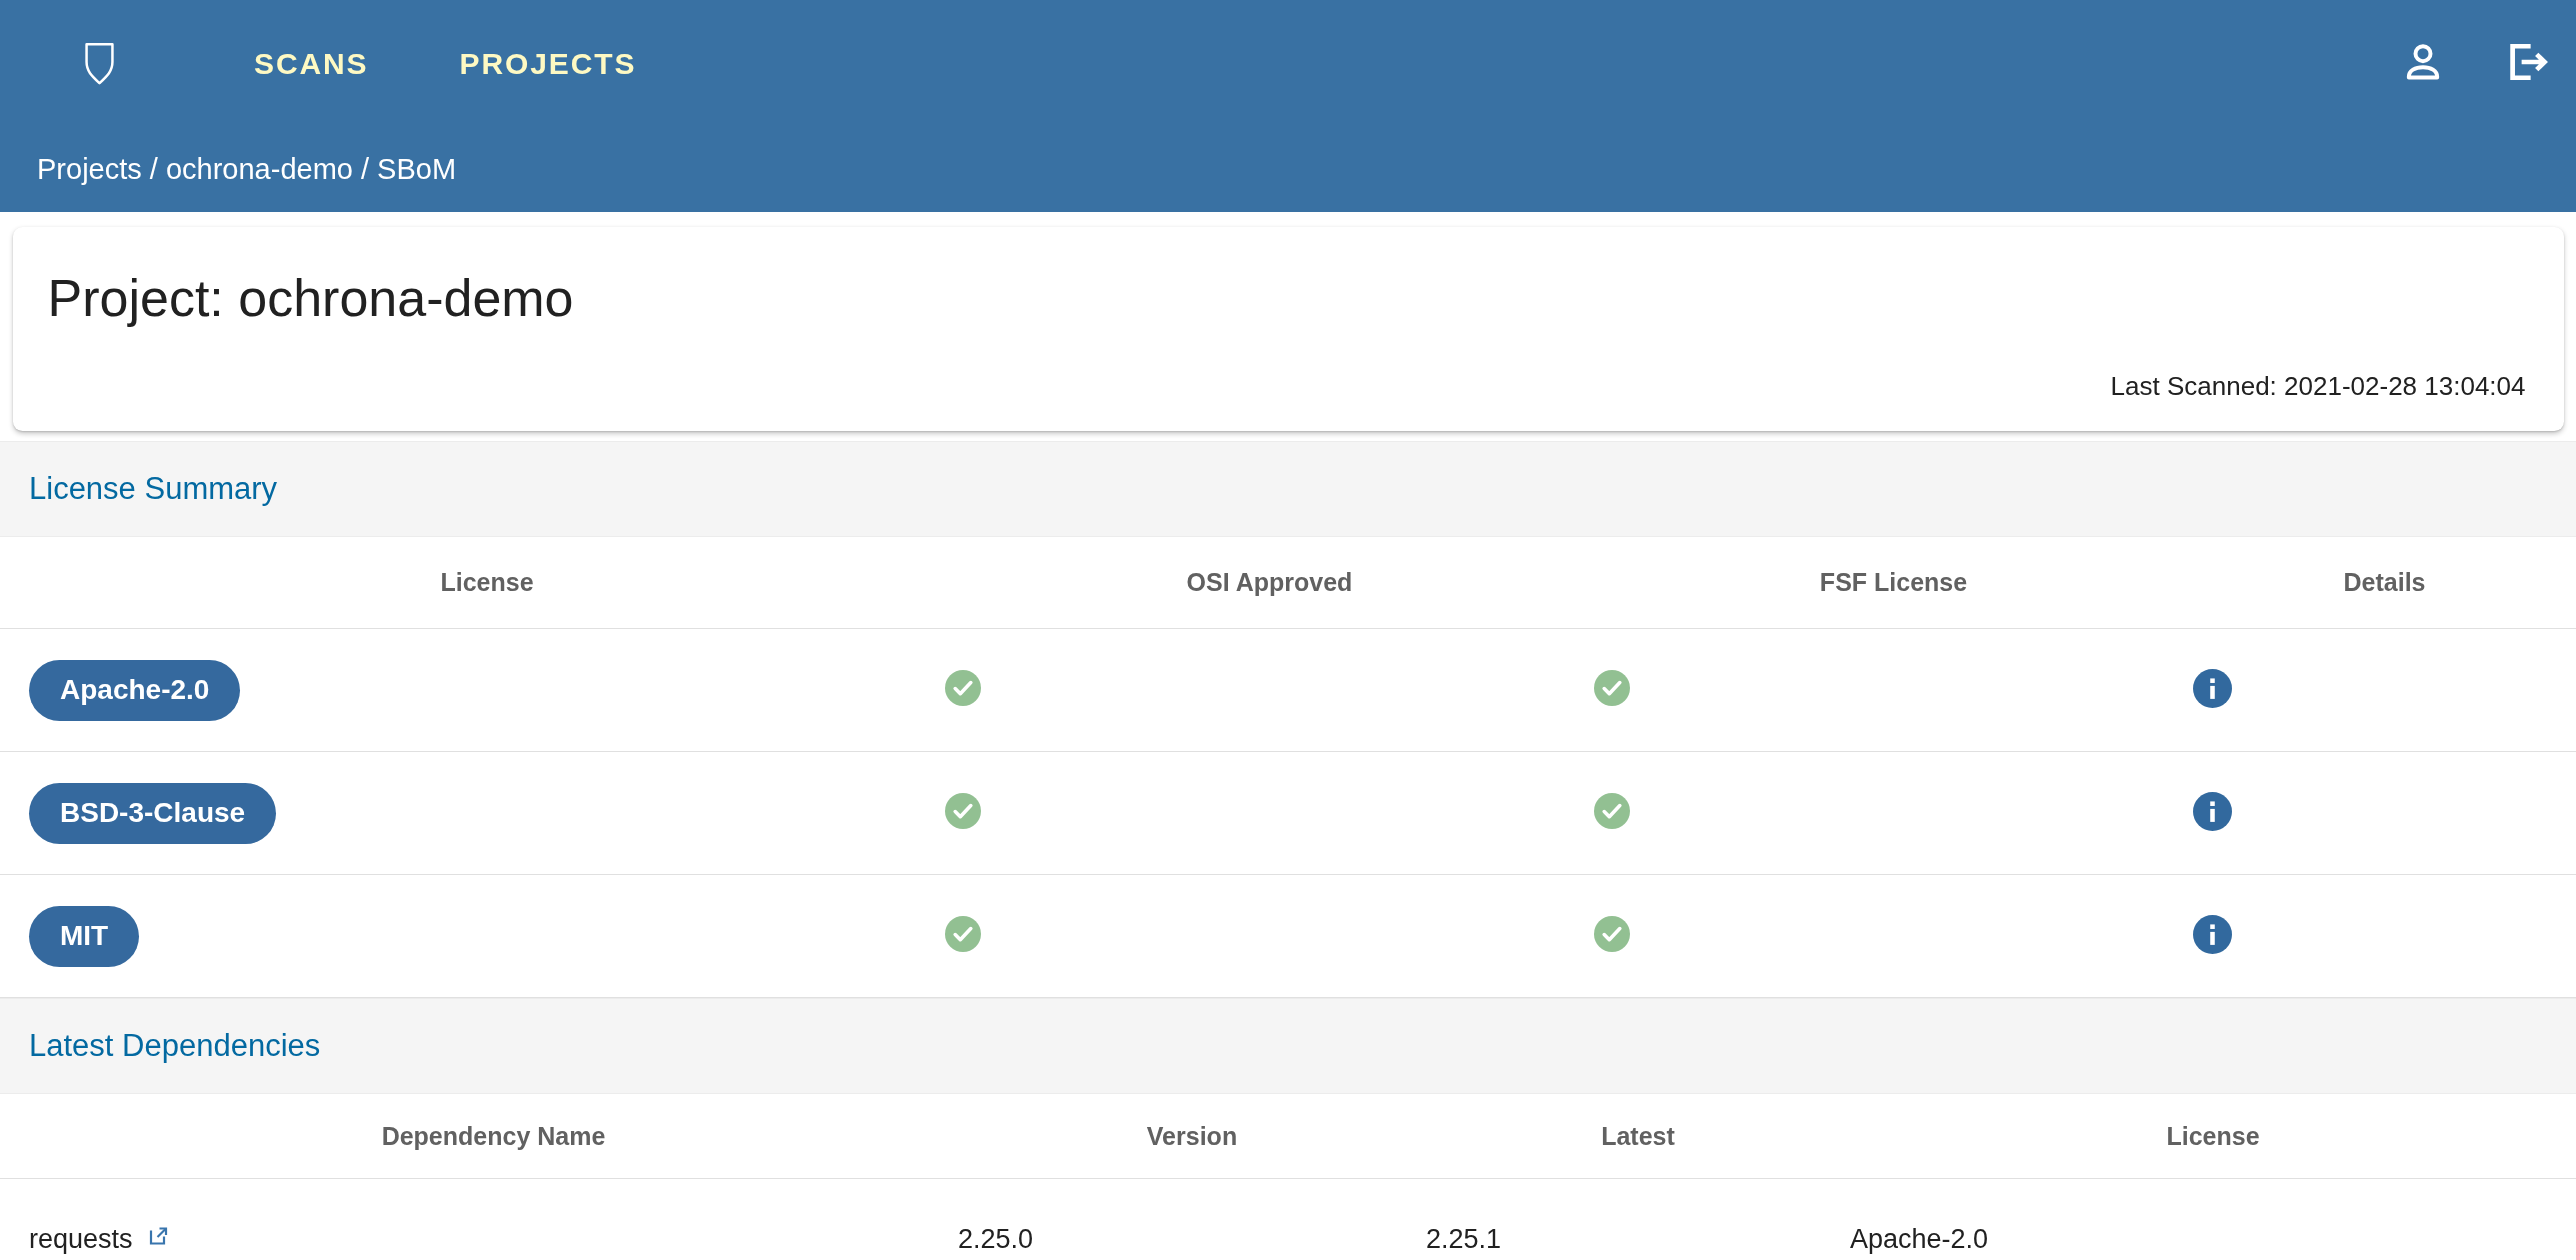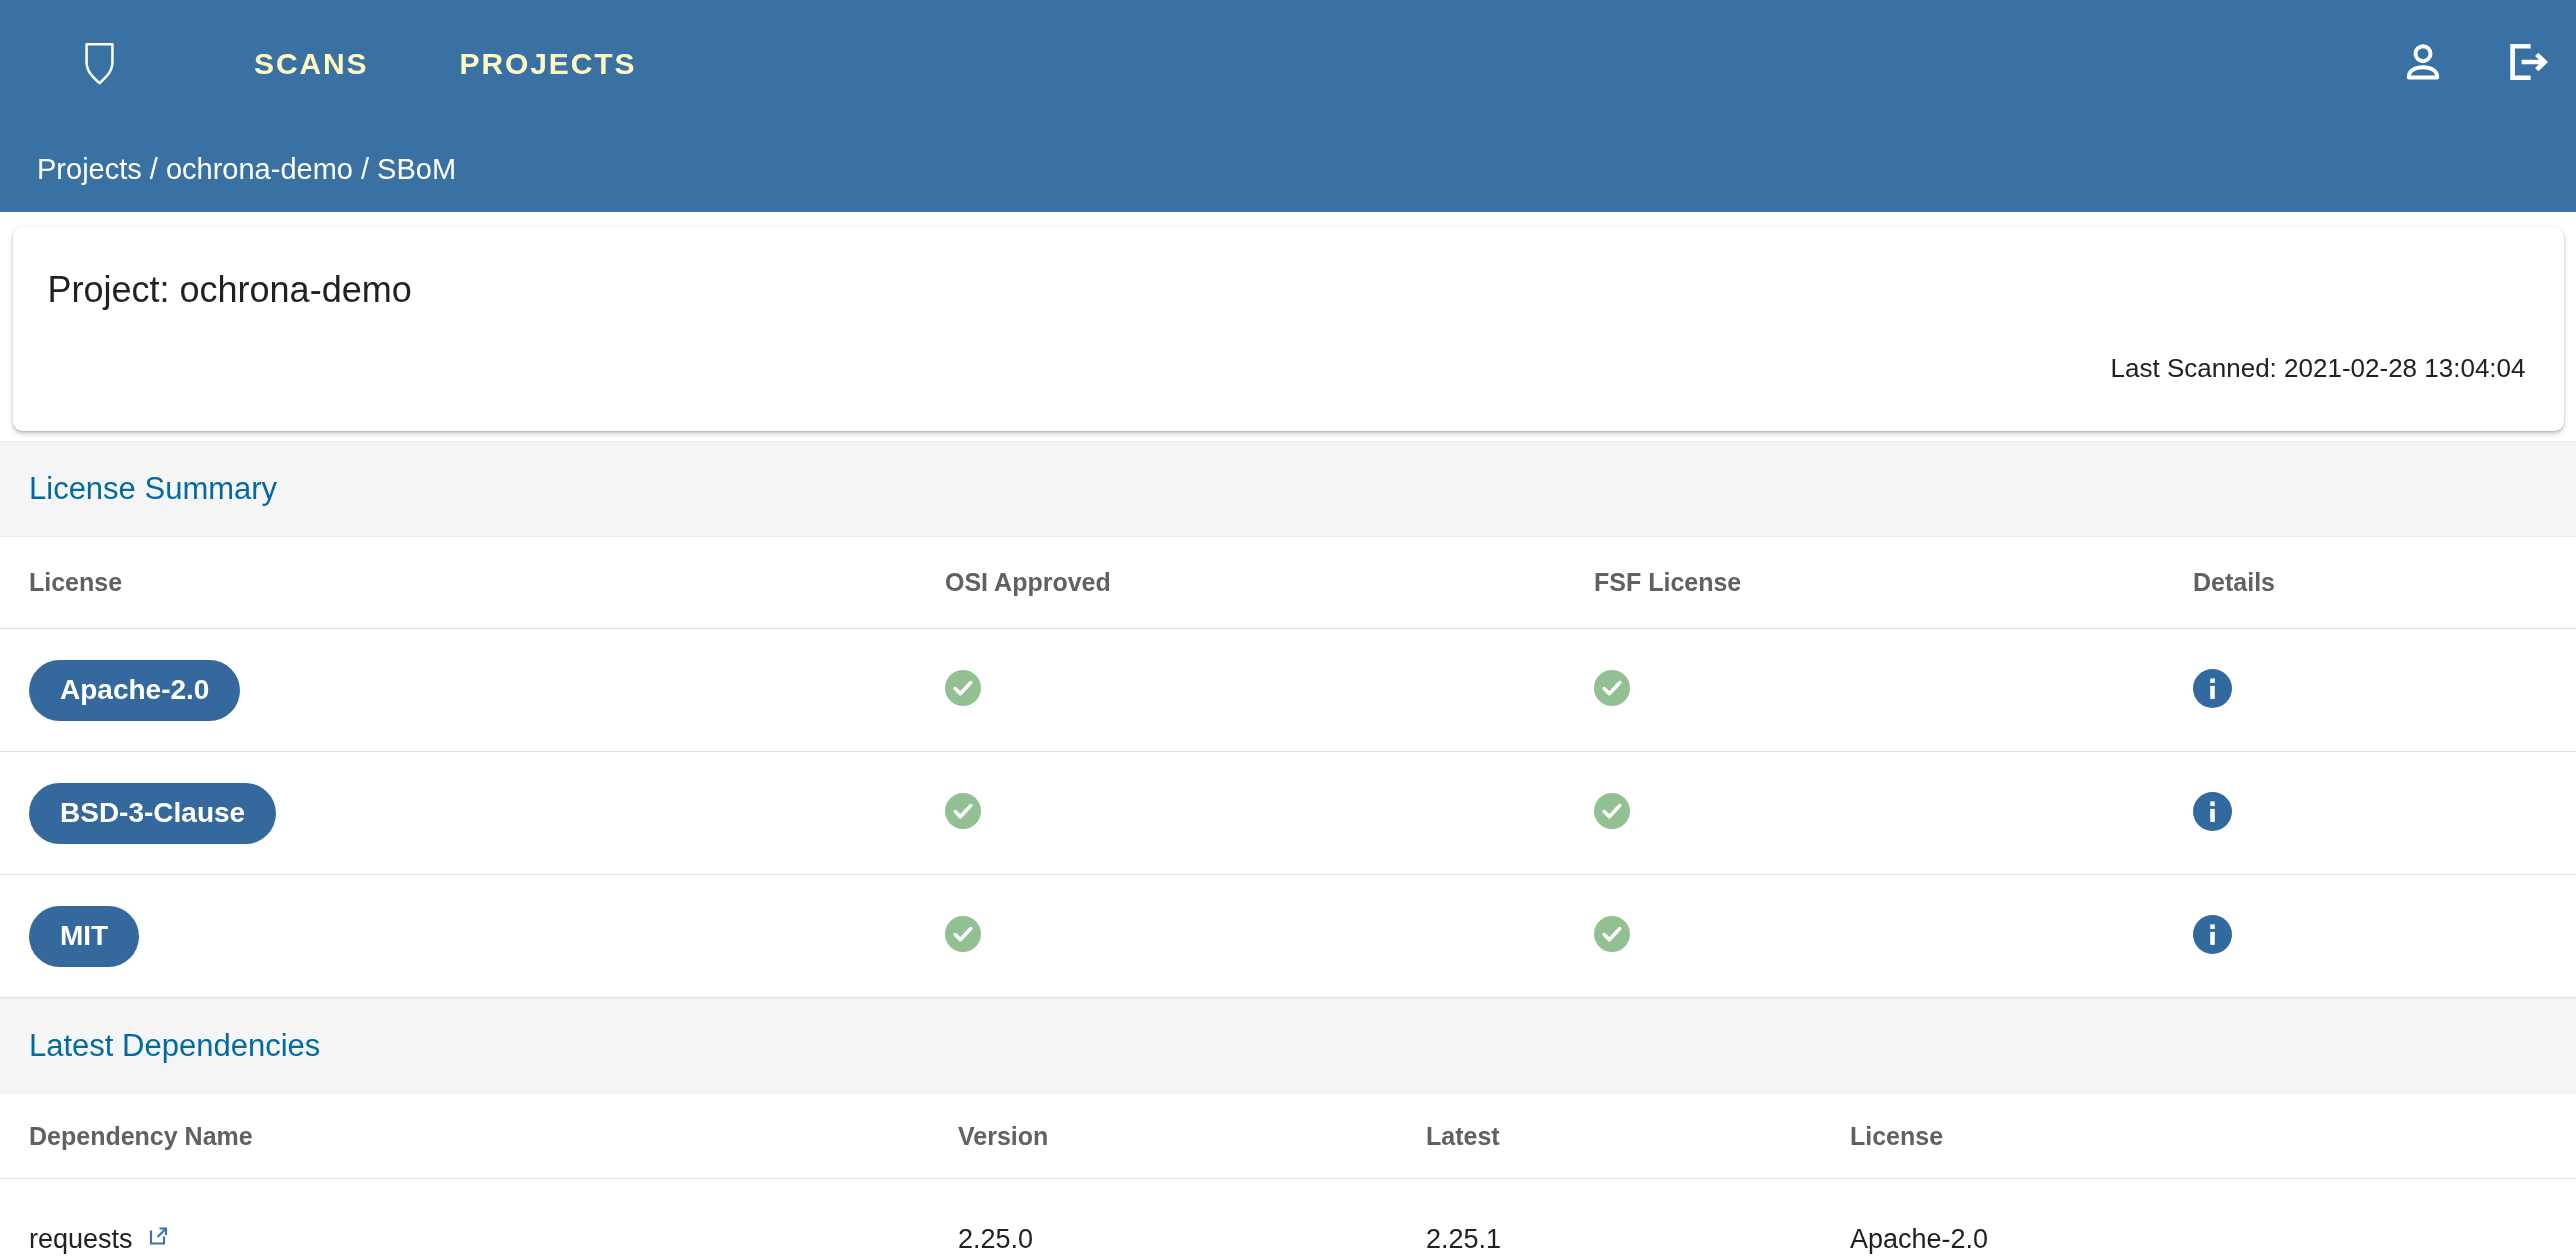--- a/index.html
+++ b/index.html
@@ -26,37 +26,37 @@
   .breadcrumb-bar { height:85px; display:flex; align-items:center; padding-left:37px; }
   .breadcrumb { color:#ffffff; font-size:29px; cursor:pointer; }
 
   
   .project-card {
     margin:15.3px 12.5px 0 12.5px; height:204px;
     background:#ffffff; border-radius:9.6px;
     box-shadow:0 2.9px 5.8px rgba(0,0,0,.20), 0 1px 1.9px rgba(0,0,0,.14);
     padding:42px 38px 0 35px;
   }
-  .project-title { font-size:36px; font-weight:400; color:#212121; line-height:1.15; }
+  .project-title { font-size:52px; font-weight:400; color:#212121; line-height:1.15; }
   .project-scanned { margin-top:42px; font-size:26px; color:#212121;text-align:right; }
 
   
   .band {
     margin-top:9.6px; height:96px; background:#F5F5F5;
     border-top:1px solid #ECECEC; border-bottom:1px solid #ECECEC;
     display:flex; align-items:center; padding-left:29px;
   }
   .band + table { margin-top:0; }
   .band-title { font-size:31px; color:#0369a1; }
   .band.deps { margin-top:0; }
 
   
   table { width:2576px; border-collapse:collapse; table-layout:fixed; }
   th {
-    text-align:left; font-size:25px; font-weight:700; color:#616161;
+    text-align:center; font-size:25px; font-weight:700; color:#616161;
     border-bottom:1.9px solid #E0E0E0; white-space:nowrap;
   }
   td { border-bottom:1.9px solid #E0E0E0; vertical-align:middle; }
   .lic-table th { height:92px; }
   .lic-table td { height:123px; }
   .dep-table th { height:84px; }
   .dep-table td { height:123px; }
   th:first-child, td:first-child { padding-left:29px; }
 
   

